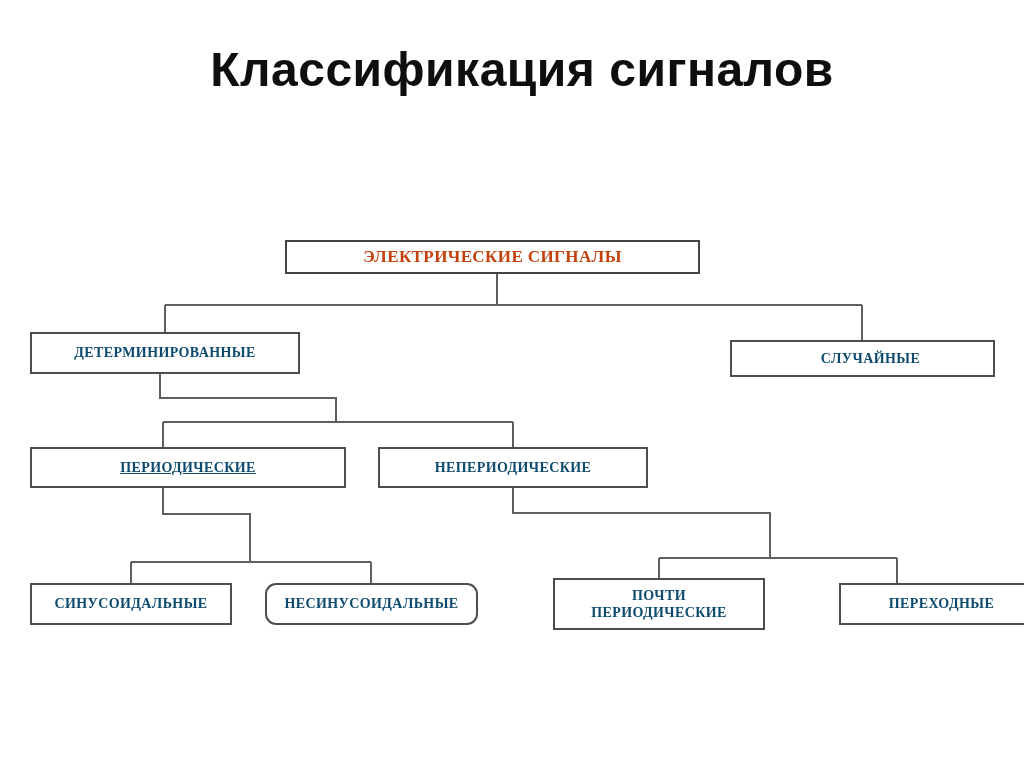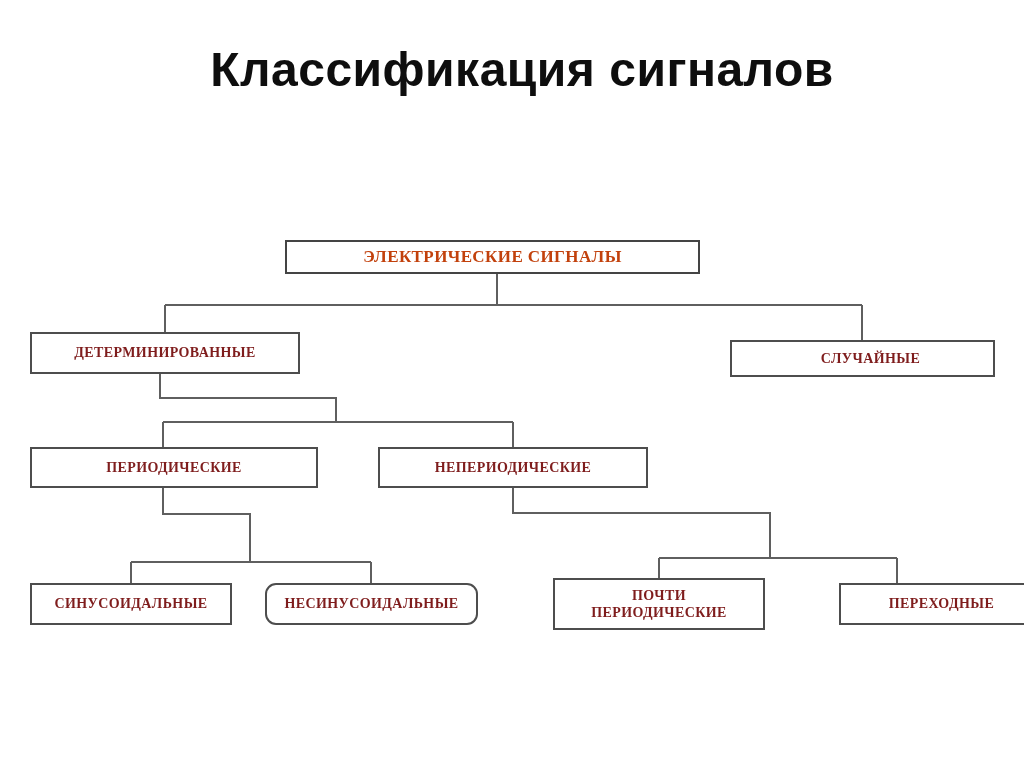--- a/index.html
+++ b/index.html
@@ -42,33 +42,33 @@
     position: absolute;
     box-sizing: border-box;
     border: 2px solid #4d4d4d;
     background: #ffffff;
     display: flex;
     align-items: center;
     justify-content: center;
     text-align: center;
     font-weight: bold;
     font-size: 14px;
-    color: #7f1d1d;
+    color: #0c4a6e;
     letter-spacing: 0.4px;
     line-height: 1.25;
   }
   .node.root {
     font-size: 17px;
     color: #c2410c;
     border-color: #444444;
   }
   #n-root   { left: 285px; top: 240px; width: 415px; height: 34px; }
   #n-det    { left: 30px;  top: 332px; width: 270px; height: 42px; }
   #n-rand   { left: 730px; top: 340px; width: 265px; height: 37px; padding-left: 16px; }
-  #n-per    { left: 30px;  top: 447px; width: 288px; height: 41px; }
+  #n-per    { left: 30px;  top: 447px; width: 316px; height: 41px; text-decoration: underline; }
   #n-nonper { left: 378px; top: 447px; width: 270px; height: 41px; text-align: right; }
   #n-sin    { left: 30px;  top: 583px; width: 202px; height: 42px; text-align: center; }
   #n-nonsin { left: 265px; top: 583px; width: 213px; height: 42px; border-radius: 11px; }
   #n-almost { left: 553px; top: 578px; width: 212px; height: 52px; padding: 0 36px; text-align: center; }
   #n-trans  { left: 795px; top: 583px; width: 205px; height: 42px; margin-left: 44px; }
 </style>
 </head>
 <body>
 
 <div class="slide">

